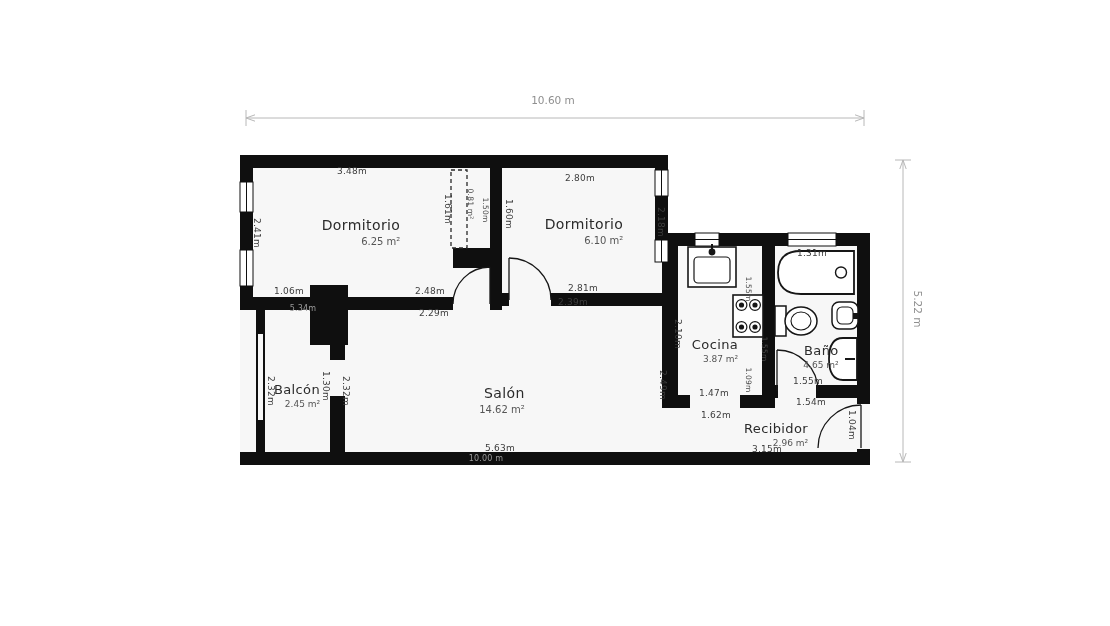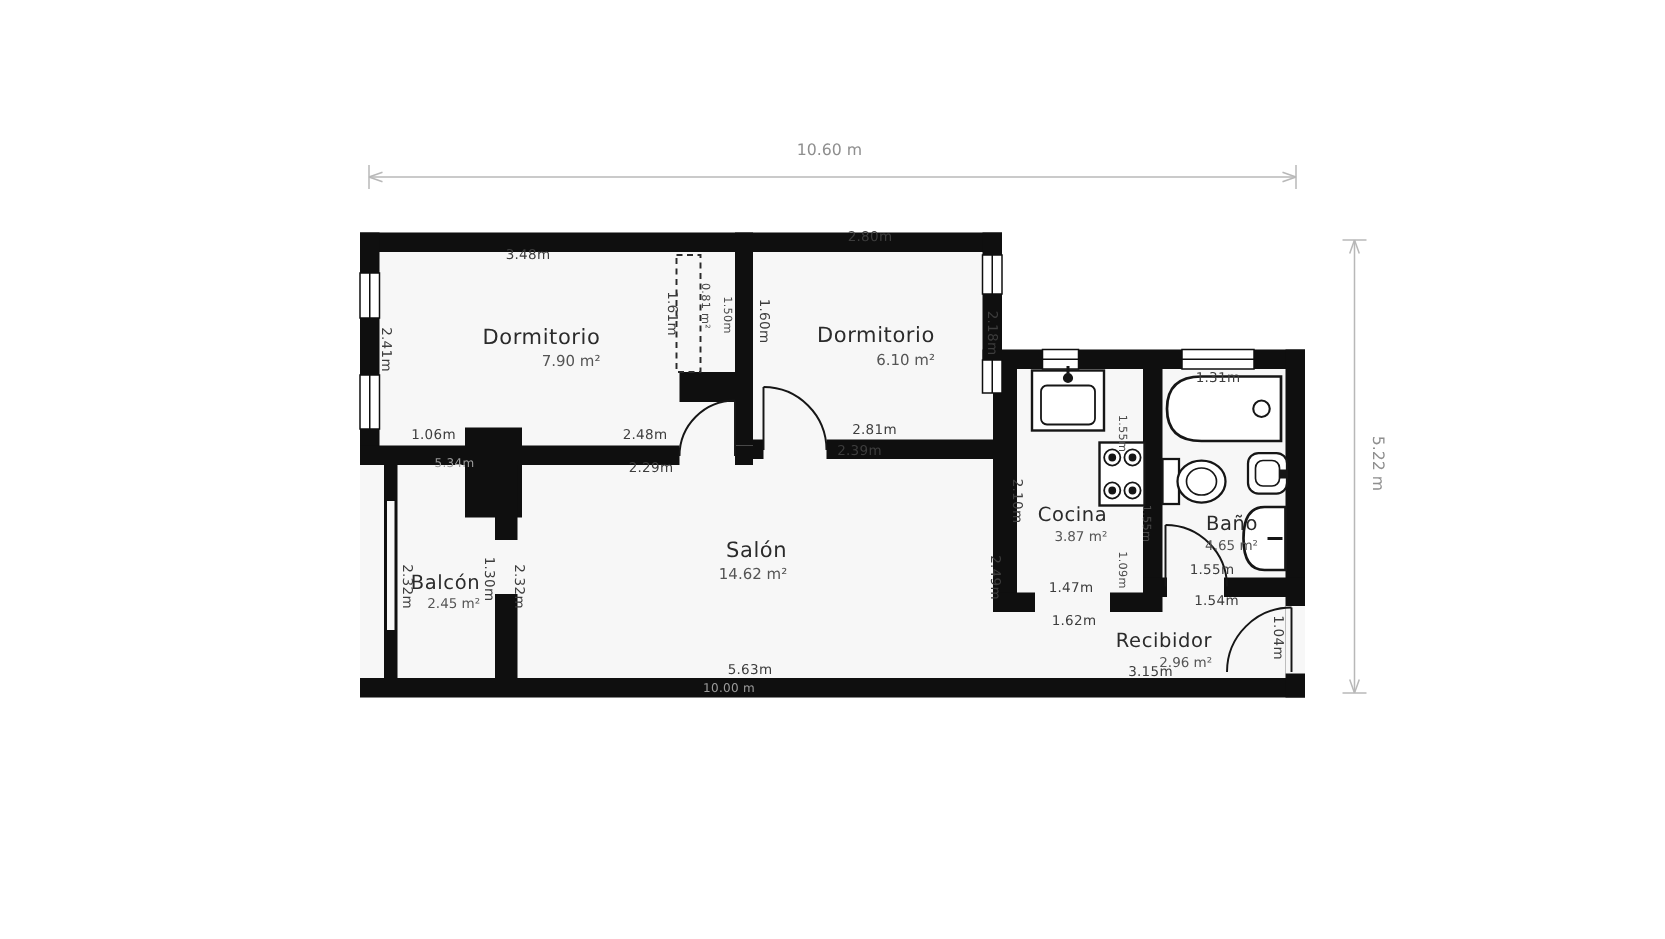--- a/index.html
+++ b/index.html
@@ -161,27 +161,27 @@
         <path d="M903,160 l-3.2,9 M903,160 l3.2,9 M903,462 l-3.2,-9 M903,462 l3.2,-9"></path>
       </g>
     </g>
   </svg>
 
   <div class="dim" style="left:553px;top:100px">10.60 m</div>
   <div class="dim v" style="left:918px;top:309px">5.22 m</div>
 
   <div class="room" style="left:361px;top:232px">
     <div class="room-name">Dormitorio</div>
-    <div class="room-area">7.90 m²</div>
+    <div class="room-area">6.25 m²</div>
   </div>
   <div class="room" style="left:584px;top:231px">
     <div class="room-name">Dormitorio</div>
     <div class="room-area">6.10 m²</div>
   </div>
-  <div class="room" style="left:502px;top:374px">
+  <div class="room" style="left:502px;top:400px">
     <div class="room-name">Salón</div>
     <div class="room-area">14.62 m²</div>
   </div>
   <div class="room sm" style="left:715px;top:350px">
     <div class="room-name">Cocina</div>
     <div class="room-area">3.87 m²</div>
   </div>
   <div class="room sm" style="left:821px;top:356px">
     <div class="room-name">Baño</div>
     <div class="room-area">4.65 m²</div>
@@ -189,21 +189,21 @@
   <div class="room sm" style="left:776px;top:434px">
     <div class="room-name">Recibidor</div>
     <div class="room-area">2.96 m²</div>
   </div>
   <div class="room sm" style="left:297px;top:395px">
     <div class="room-name">Balcón</div>
     <div class="room-area">2.45 m²</div>
   </div>
 
   <div class="lbl" style="left:352px;top:171px">3.48m</div>
-  <div class="lbl" style="left:580px;top:159px">2.80m</div>
+  <div class="lbl" style="left:580px;top:178px">2.80m</div>
   <div class="lbl v" style="left:256px;top:233px">2.41m</div>
   <div class="lbl v" style="left:447px;top:209px">1.61m</div>
   <div class="lbl v tiny" style="left:470px;top:204px">0.81 m²</div>
   <div class="lbl v tiny" style="left:485px;top:210px">1.50m</div>
   <div class="lbl v" style="left:508px;top:214px">1.60m</div>
   <div class="lbl v" style="left:660px;top:222px">2.18m</div>
   <div class="lbl" style="left:289px;top:291px">1.06m</div>
   <div class="lbl" style="left:430px;top:291px">2.48m</div>
   <div class="lbl" style="left:434px;top:313px">2.29m</div>
   <div class="lbl g" style="left:303px;top:309px">5.34m</div>

